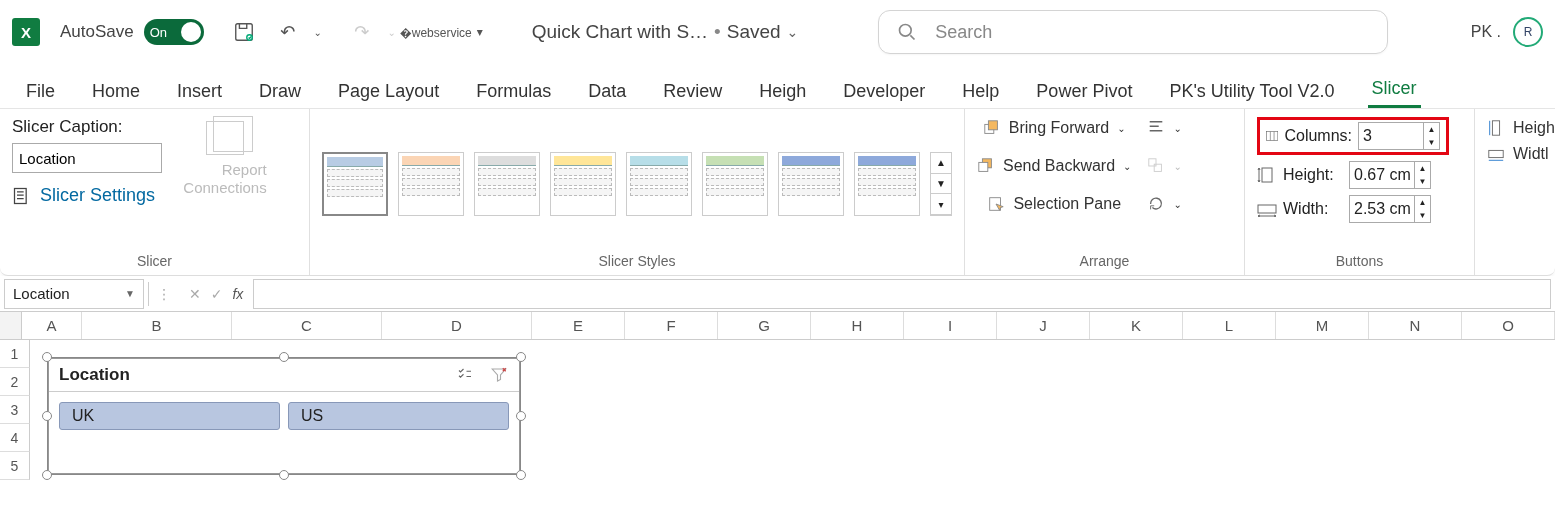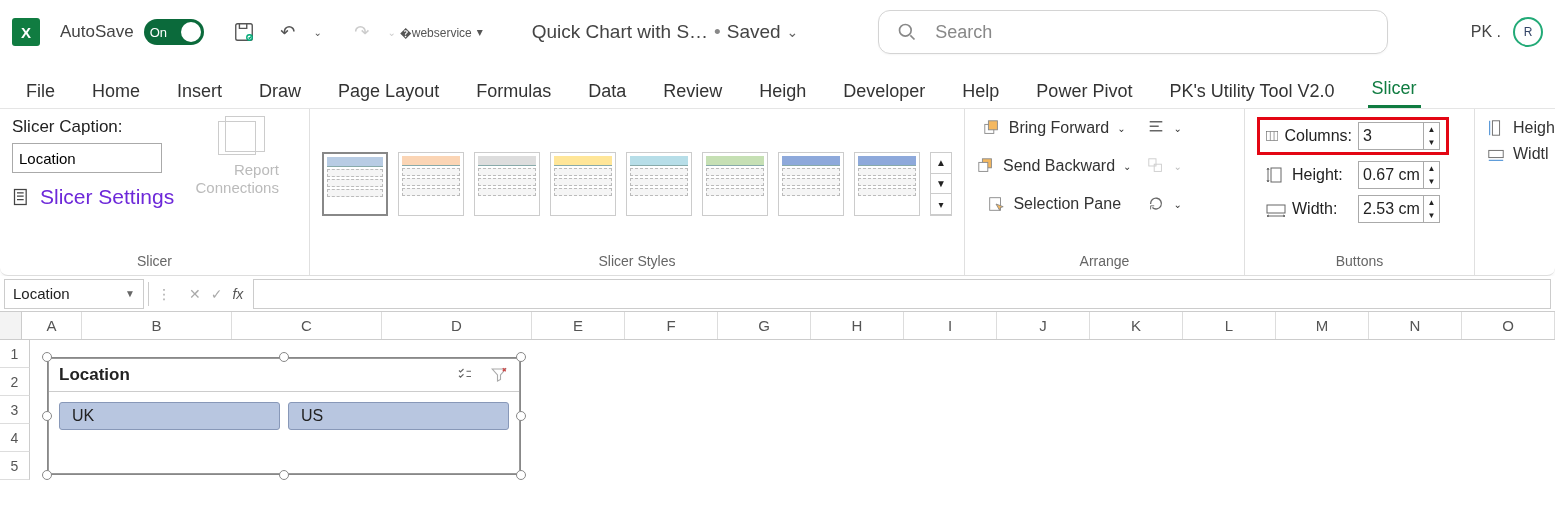--- a/index.html
+++ b/index.html
@@ -24,21 +24,21 @@
 
 
 .ribbon { height: 168px; background: #fff; border-bottom: 1px solid #ddd; border-top: 1px solid #e5e5e5; display: flex; border-radius: 0 0 8px 8px; box-shadow: 0 2px 3px rgba(0,0,0,0.04); }
 .group { border-right: 1px solid #e0e0e0; padding: 8px 12px 4px; display: flex; flex-direction: column; }
 .group-body { flex: 1; display: flex; align-items: flex-start; gap: 8px; }
 .group-label { text-align: center; font-size: 14px; color: #666; padding: 2px 0; }
 
 
 .slicer-left { display: flex; flex-direction: column; gap: 6px; }
 .caption-input { width: 150px; height: 30px; border: 1px solid #aaa; padding: 2px 6px; font-size: 15px; }
-.slicer-settings { display: flex; align-items: center; gap: 8px; font-size: 21px; color: #6d28d9; cursor: pointer; margin-top: 6px; }
+.slicer-settings { display: flex; align-items: center; gap: 8px; font-size: 18px; color: #0369a1; cursor: pointer; margin-top: 6px; }
 .rc-btn { display: flex; flex-direction: column; align-items: center; color: #bbb; font-size: 15px; width: 110px; padding-top: 4px; }
 .rc-icon { width: 38px; height: 34px; border: 1.5px solid #ccc; position: relative; margin-bottom: 6px; }
 .rc-icon::before { content: ""; position: absolute; width: 38px; height: 34px; border: 1.5px solid #ccc; left: 6px; top: -6px; }
 
 
 .styles-gallery { display: flex; gap: 10px; align-items: center; }
 .style-thumb { width: 66px; height: 64px; border: 1px solid #ccc; background: #fff; padding: 3px; display: flex; flex-direction: column; gap: 2px; cursor: pointer; }
 .style-thumb.sel { border: 2px solid #888; }
 .st-head { height: 10px; background: #cfe; border-bottom: 1px solid #8aa; }
 .st-row { height: 8px; background: #f5f5f5; border: 1px dashed #bbb; }
@@ -51,21 +51,21 @@
 .st-dark .st-head { background: #8ea9db; }
 .gallery-more { width: 22px; display:flex; flex-direction:column; border:1px solid #ccc; }
 .gallery-more div { flex:1; display:flex; align-items:center; justify-content:center; border-bottom:1px solid #ccc; font-size:10px; cursor:pointer;}
 
 
 .arrange-col { display:flex; flex-direction:column; gap:20px; padding-top:2px;align-items:center;}
 .arr-row { display:flex; align-items:center; gap:8px; font-size:16px; color:#333; cursor:pointer; white-space:nowrap;}
 .arr-ic { width:18px; height:18px; }
 
 
-.btns-col { display:flex; flex-direction:column; gap:6px; padding-top:0px;align-items:center;}
+.btns-col { display:flex; flex-direction:column; gap:6px; padding-top:0px;}
 .btns-row { display:flex; align-items:center; gap:6px; font-size:16px;}
 .btns-row .lbl { display:flex; align-items:center; gap:6px; width:86px;}
 .spin { width:82px; height:28px; border:1px solid #aaa; display:flex; align-items:center; padding:0 4px; position:relative; background:#fff;}
 .spin-btns { position:absolute; right:0; top:0; bottom:0; width:16px; display:flex; flex-direction:column;}
 .spin-btns span { flex:1; display:flex; align-items:center; justify-content:center; font-size:8px; cursor:pointer; border-left:1px solid #aaa;}
 .highlight { border: 3px solid #e30613; padding: 2px 6px; }
 
 
 .size-col { display:flex; flex-direction:column; gap:8px; padding-top:2px;}
 

